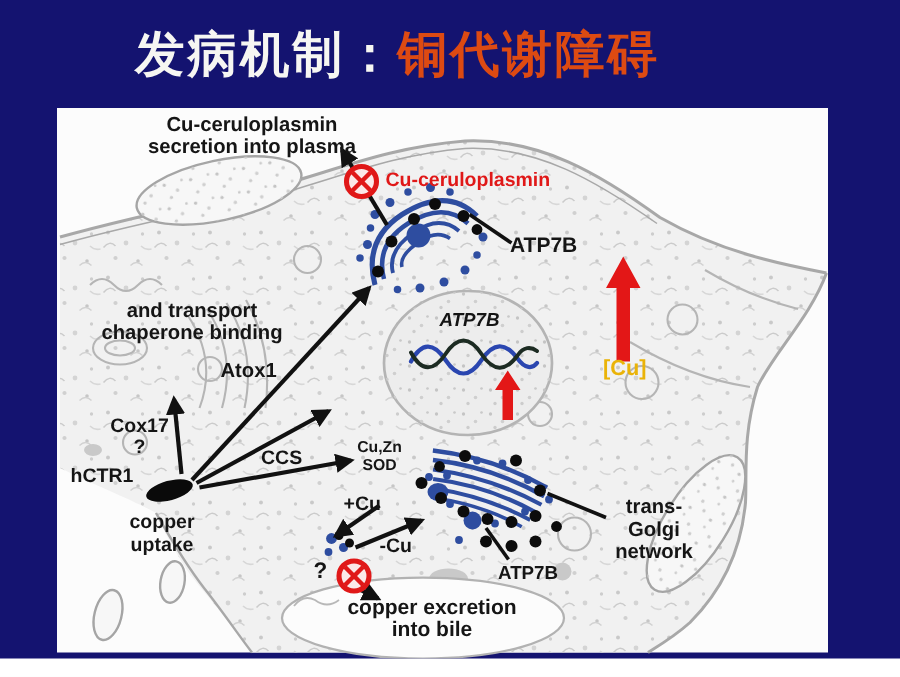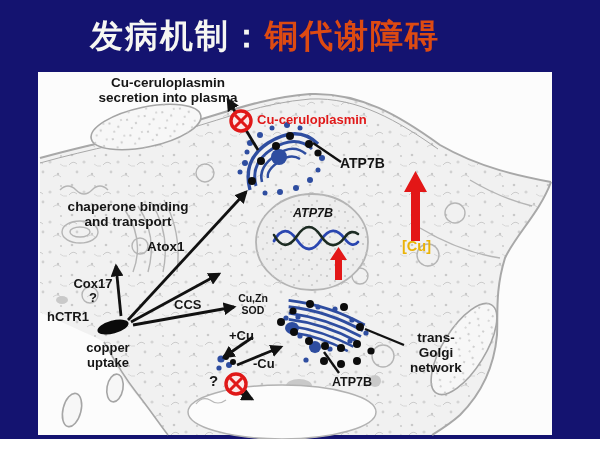--- a/index.html
+++ b/index.html
@@ -233,22 +233,22 @@
 
   <div class="lbl ctr" style="left:168px;top:75px;font-size:13.5px;line-height:15px;">
     <span>Cu-ceruloplasmin</span>
     <span>secretion into plasma</span>
   </div>
   <div class="lbl red" style="left:257px;top:113px;">Cu-ceruloplasmin</div>
   <div class="lbl" style="left:340px;top:156px;font-size:14px;">ATP7B</div>
   <div class="lbl it" style="left:293px;top:206px;font-size:12.5px;">ATP7B</div>
   <div class="lbl blue" style="left:402px;top:239px;font-size:14.5px;">[Cu]</div>
   <div class="lbl ctr" style="left:128px;top:199px;font-size:13.5px;line-height:15px;">
+    <span>and transport</span>
     <span>chaperone binding</span>
-    <span>and transport</span>
   </div>
   <div class="lbl" style="left:147px;top:240px;font-size:13.5px;">Atox1</div>
   <div class="lbl ctr" style="left:93px;top:277px;font-size:13px;line-height:14px;">
     <span>Cox17</span>
     <span>?</span>
   </div>
   <div class="lbl" style="left:47px;top:310px;">hCTR1</div>
   <div class="lbl ctr" style="left:108px;top:340px;line-height:15px;">
     <span>copper</span>
     <span>uptake</span>
@@ -260,15 +260,19 @@
   </div>
   <div class="lbl" style="left:229px;top:329px;">+Cu</div>
   <div class="lbl" style="left:253px;top:357px;">-Cu</div>
   <div class="lbl" style="left:332px;top:375px;font-size:12.5px;">ATP7B</div>
   <div class="lbl ctr" style="left:436px;top:330px;font-size:13.5px;line-height:15px;">
     <span>trans-</span>
     <span>Golgi</span>
     <span>network</span>
   </div>
   <div class="lbl" style="left:209px;top:374px;font-size:15px;">?</div>
+  <div class="lbl ctr" style="left:288px;top:397px;font-size:14px;line-height:15px;">
+    <span>copper excretion</span>
+    <span>into bile</span>
+  </div>
 
   <div class="bottom-band"></div>
 </div>
 
 </body></html>

